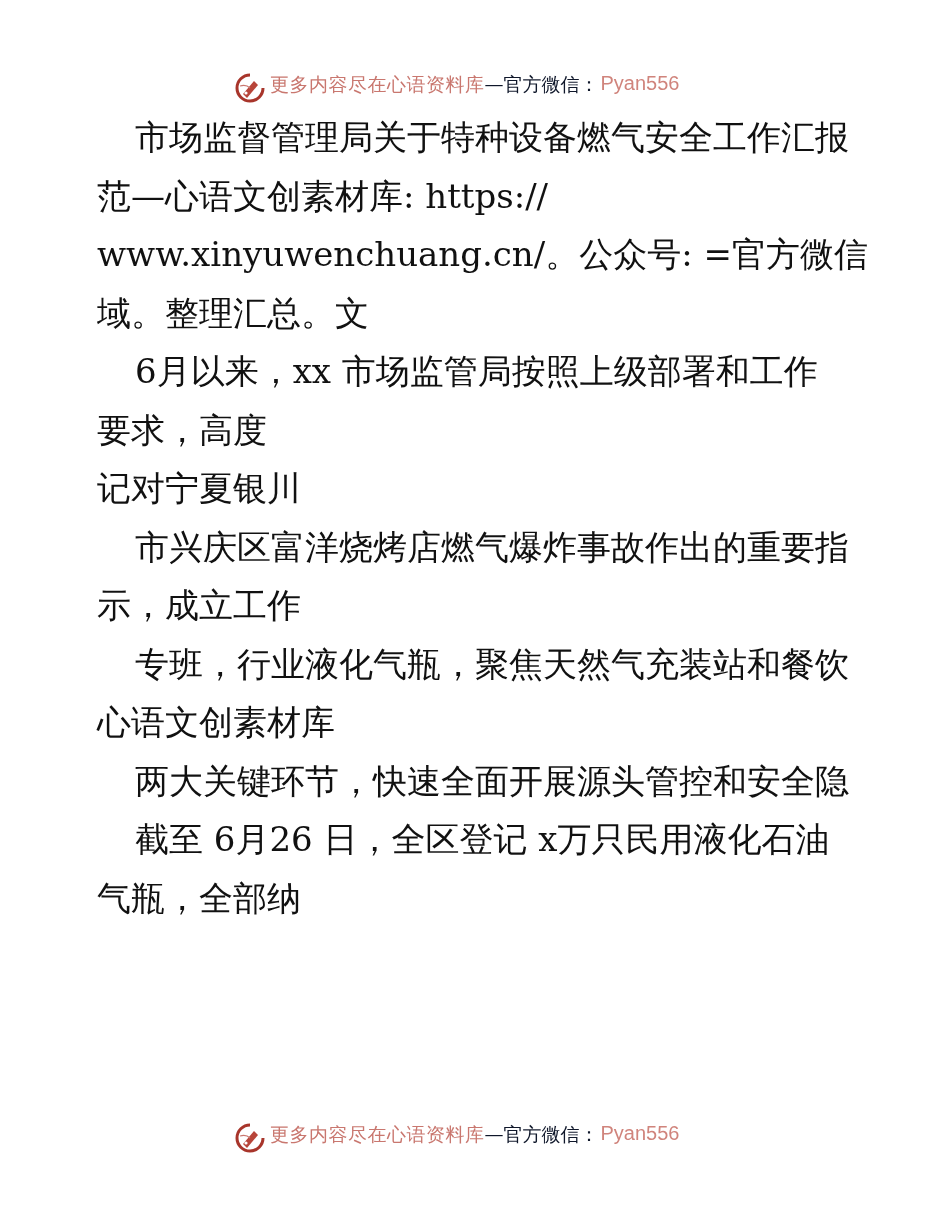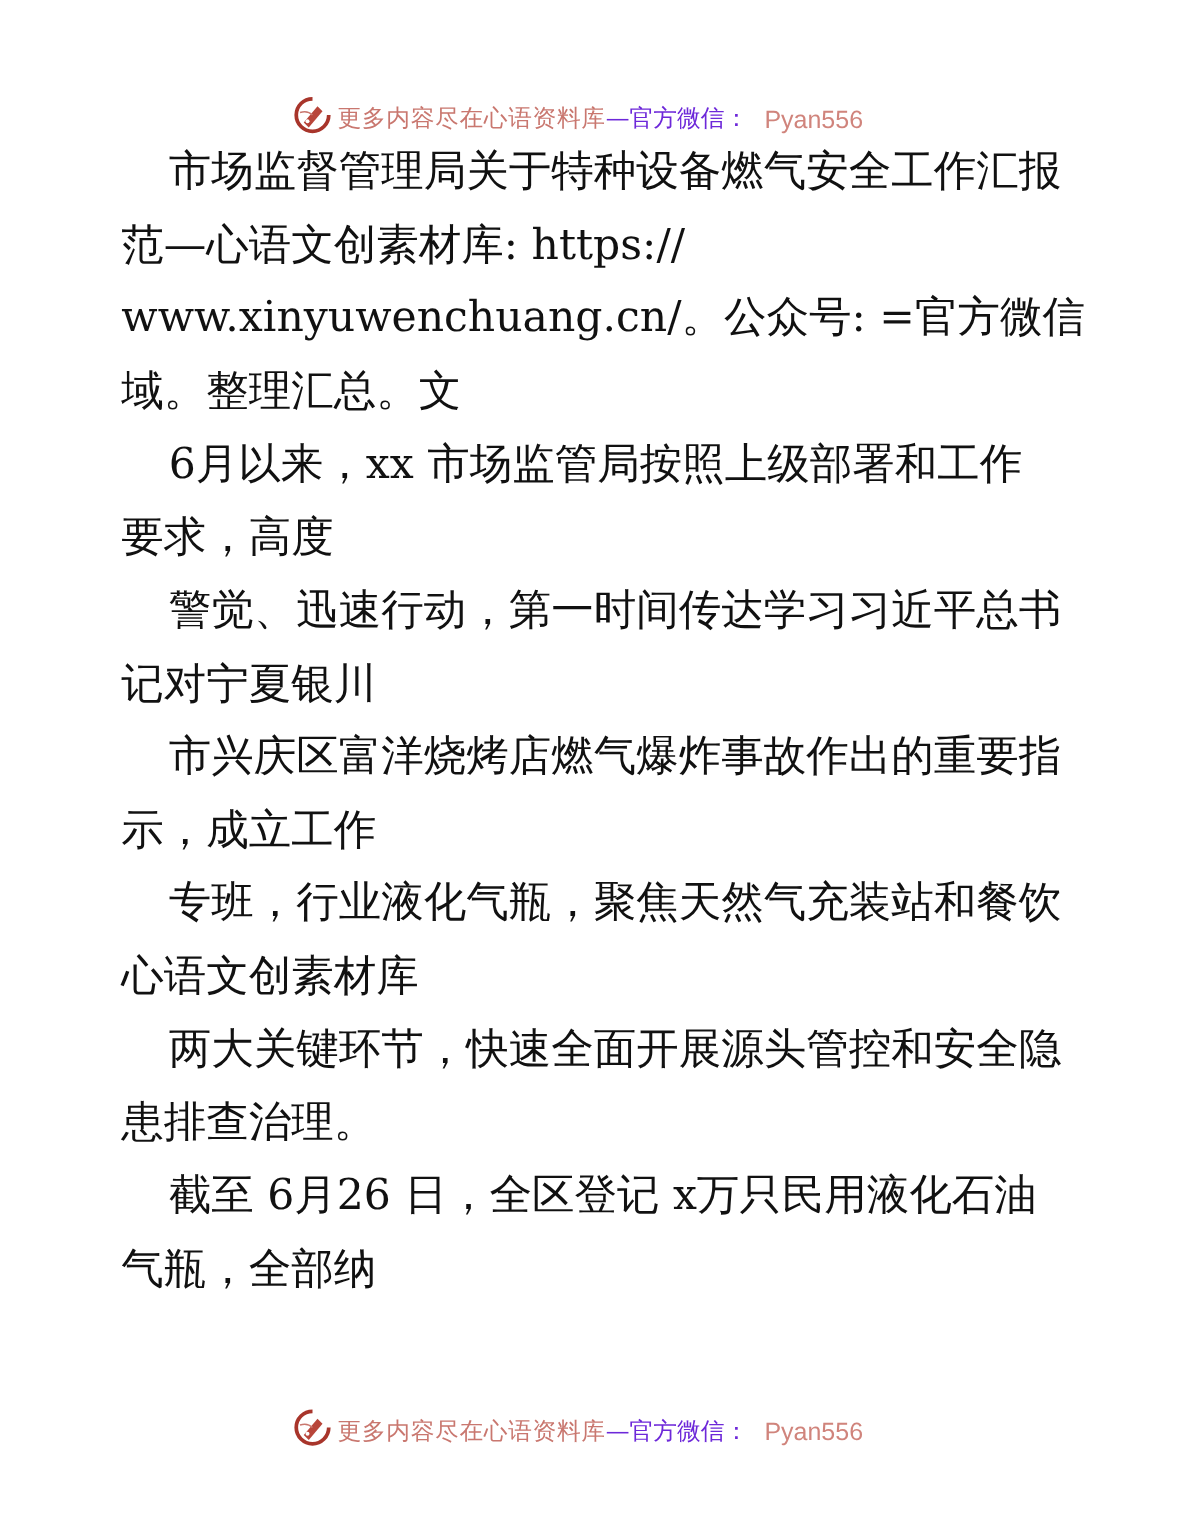--- a/index.html
+++ b/index.html
@@ -1,26 +1,26 @@
 <!DOCTYPE html>
 <html><head>
   <meta charset="utf-8">
   <style>
     html, body { margin: 0; padding: 0; background: #ffffff; }
     body { width: 950px; height: 1230px; position: relative; overflow: hidden; }
     .watermark {
       position: absolute; left: 234px; width: 480px; height: 36px;
-      display: flex; align-items: flex-end; white-space: nowrap;
+      display: flex; align-items: flex-start; white-space: nowrap;
     }
     .watermark.top { top: 72px; }
     .watermark.bottom { top: 1122px; }
     .wm-logo { width: 32px; height: 32px; margin-right: 4px; flex: 0 0 auto; }
     .wm-red { color: #c9776f; font-family: "DejaVu Serif", serif; font-size: 19px; letter-spacing: 0.5px; }
-    .wm-gray { color: #6d28d9; font-family: "DejaVu Serif", serif; font-size: 19px; }
-    .wm-id { color: #d0847c; font-family: "Liberation Sans", sans-serif; font-size: 20px; margin-left: 13px; }
+    .wm-gray { color: #0f172a; font-family: "DejaVu Serif", serif; font-size: 19px; }
+    .wm-id { color: #d0847c; font-family: "Liberation Sans", sans-serif; font-size: 20px; margin-left: 2px; }
     .content {
       position: absolute; left: 97px; top: 108px; width: 760px;
       font-family: "DejaVu Serif", serif; font-size: 34px; color: #111;
       line-height: 58.5px;
     }
     .line { display: block; white-space: nowrap; height: 58.5px; }
     .indent { padding-left: 38px; }
   </style>
 </head>
 <body>
@@ -37,28 +37,26 @@
   <span class="wm-id">Pyan556</span>
 </div>
 
 <div class="content">
   <span class="line indent">市场监督管理局关于特种设备燃气安全工作汇报</span>
   <span class="line">范—心语文创素材库: https://</span>
   <span class="line">www.xinyuwenchuang.cn/。公众号: =官方微信</span>
   <span class="line">域。整理汇总。文</span>
   <span class="line indent">6月以来，xx 市场监管局按照上级部署和工作</span>
   <span class="line">要求，高度</span>
-  <span class="line indent">警觉、迅速行动，第一时间传达学习习近平总书</span>
   <span class="line">记对宁夏银川</span>
   <span class="line indent">市兴庆区富洋烧烤店燃气爆炸事故作出的重要指</span>
   <span class="line">示，成立工作</span>
   <span class="line indent">专班，行业液化气瓶，聚焦天然气充装站和餐饮</span>
   <span class="line">心语文创素材库</span>
   <span class="line indent">两大关键环节，快速全面开展源头管控和安全隐</span>
-  <span class="line">患排查治理。</span>
   <span class="line indent">截至 6月26 日，全区登记 x万只民用液化石油</span>
   <span class="line">气瓶，全部纳</span>
 </div>
 
 <div class="watermark bottom">
   <svg class="wm-logo" viewBox="0 0 32 32">
     <path d="M16 3 A13 13 0 1 0 29 16" fill="none" stroke="#a8352b" stroke-width="3"></path>
     <path d="M9 22 L20 9 L24 13 L13 26 Z" fill="#b8453a"></path>
     <path d="M6 14 Q12 12 16 16" fill="none" stroke="#c9776f" stroke-width="1.2"></path>
     <circle cx="12" cy="21" r="1.6" fill="#fff"></circle>

